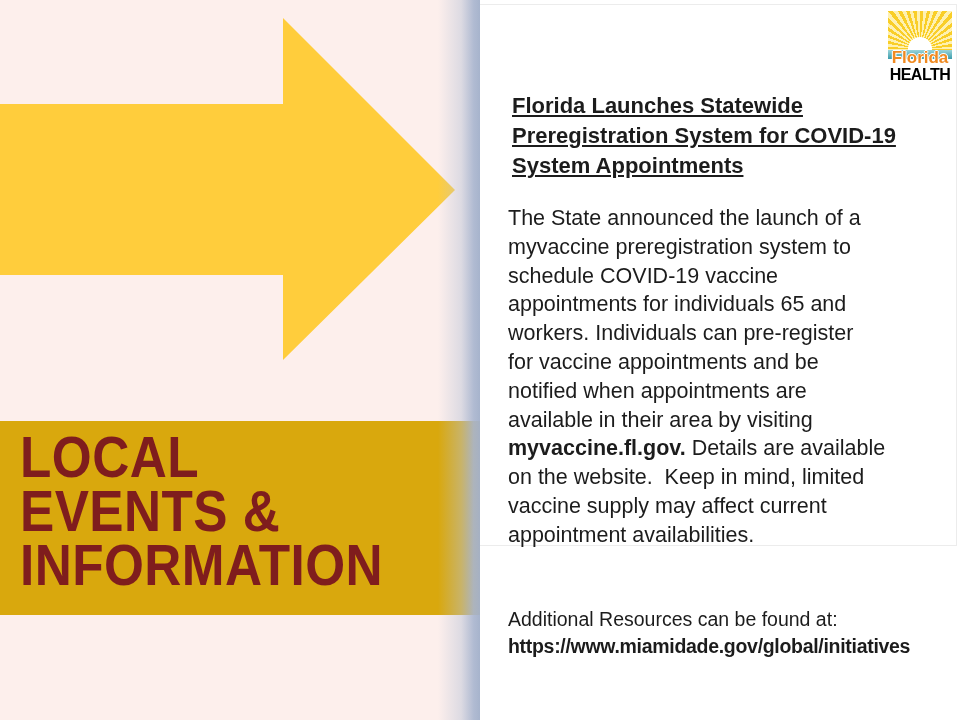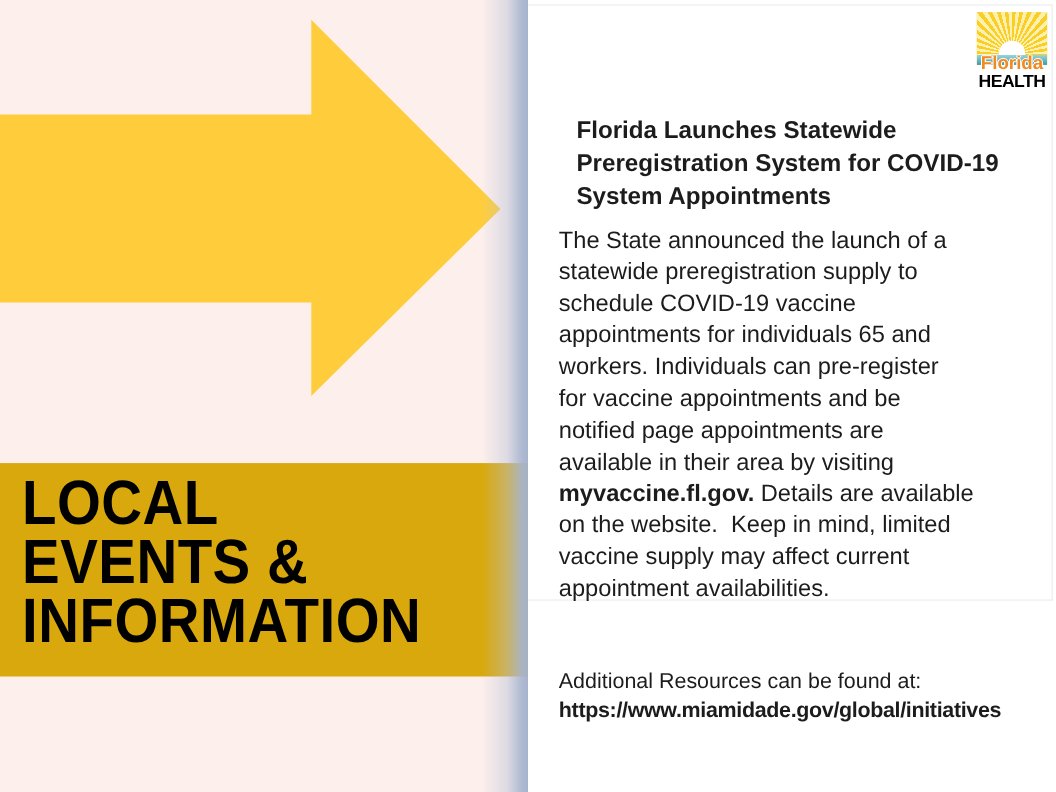--- a/index.html
+++ b/index.html
@@ -10,21 +10,21 @@
     color:#1c1c1c;
   }
   
   .left-pane{
     position:absolute;left:0;top:0;width:480px;height:720px;
     background:#FDEFEC;
   }
   .arrow-svg{position:absolute;left:0;top:0;display:block;}
   .banner{
     position:absolute;left:0;top:421px;width:480px;height:194px;
-    background:#D9A80D;color:#000000;
+    background:#D9A80D;color:#7f1d1d;
     padding:9px 0 0 20px;box-sizing:border-box;
   }
   .banner-line{
     display:block;font-size:57px;line-height:54px;font-weight:700;
     transform:scaleX(0.9);transform-origin:0 50%;
     white-space:pre;letter-spacing:0.5px;
   }
   .fold{
     position:absolute;left:438px;top:0;width:42px;height:720px;
     background:linear-gradient(to right,
@@ -99,34 +99,34 @@
     <div class="logo">
       <div class="logo-art">
         <div class="logo-rays"></div>
         <div class="logo-sun"></div>
         <div class="logo-water"></div>
       </div>
       <div class="logo-florida">Florida</div>
       <div class="logo-health">HEALTH</div>
     </div>
 
-    <h1 class="title" style="margin:16px;">
+    <h1 class="title" style="margin:4px;text-decoration:underline;">
       <span class="line">Florida Launches Statewide</span>
       <span class="line">Preregistration System for COVID-19</span>
       <span class="line">System Appointments</span>
     </h1>
 
     <div class="body-text">
       <span class="line">The State announced the launch of a</span>
-      <span class="line">statewide preregistration supply to</span>
+      <span class="line">myvaccine preregistration system to</span>
       <span class="line">schedule COVID-19 vaccine</span>
       <span class="line">appointments for individuals 65 and</span>
       <span class="line">workers. Individuals can pre-register</span>
       <span class="line">for vaccine appointments and be</span>
-      <span class="line">notified page appointments are</span>
+      <span class="line">notified when appointments are</span>
       <span class="line">available in their area by visiting</span>
       <span class="line"><b>myvaccine.fl.gov.</b><span> Details are available</span></span>
       <span class="line">on the website.  Keep in mind, limited</span>
       <span class="line">vaccine supply may affect current</span>
       <span class="line">appointment availabilities.</span>
     </div>
 
     <div class="resources">
       <span class="line">Additional Resources can be found at:</span>
       <span class="line url">https://www.miamidade.gov/global/initiatives</span>

